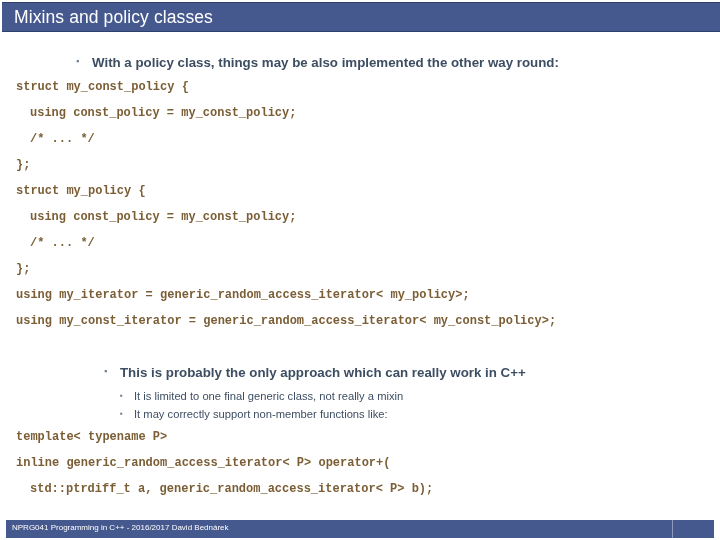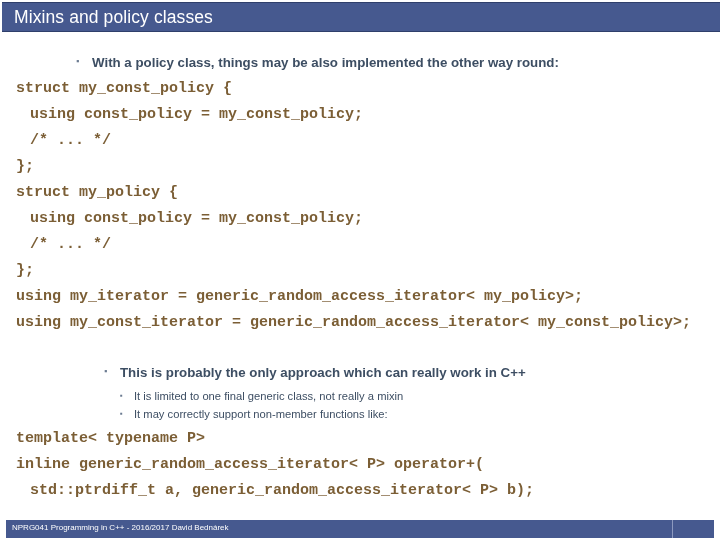--- a/index.html
+++ b/index.html
@@ -49,21 +49,21 @@
   .lvl2 .bullet{
     display:inline-block;width:14px;color:#6b7b91;font-size:8px;
     vertical-align:middle;position:relative;top:-2px;
   }
 
   
   .code{
     position:absolute;
     color:#7B5E35;
     font-family:"Liberation Mono", monospace;
-    font-size:15px;
+    font-size:12px;
     font-weight:700;
     white-space:pre;
     letter-spacing:0px;
   }
 
   
   .footer-bar{
     position:absolute;left:6px;top:520px;width:708px;height:18px;
     background:#46598F;
   }

